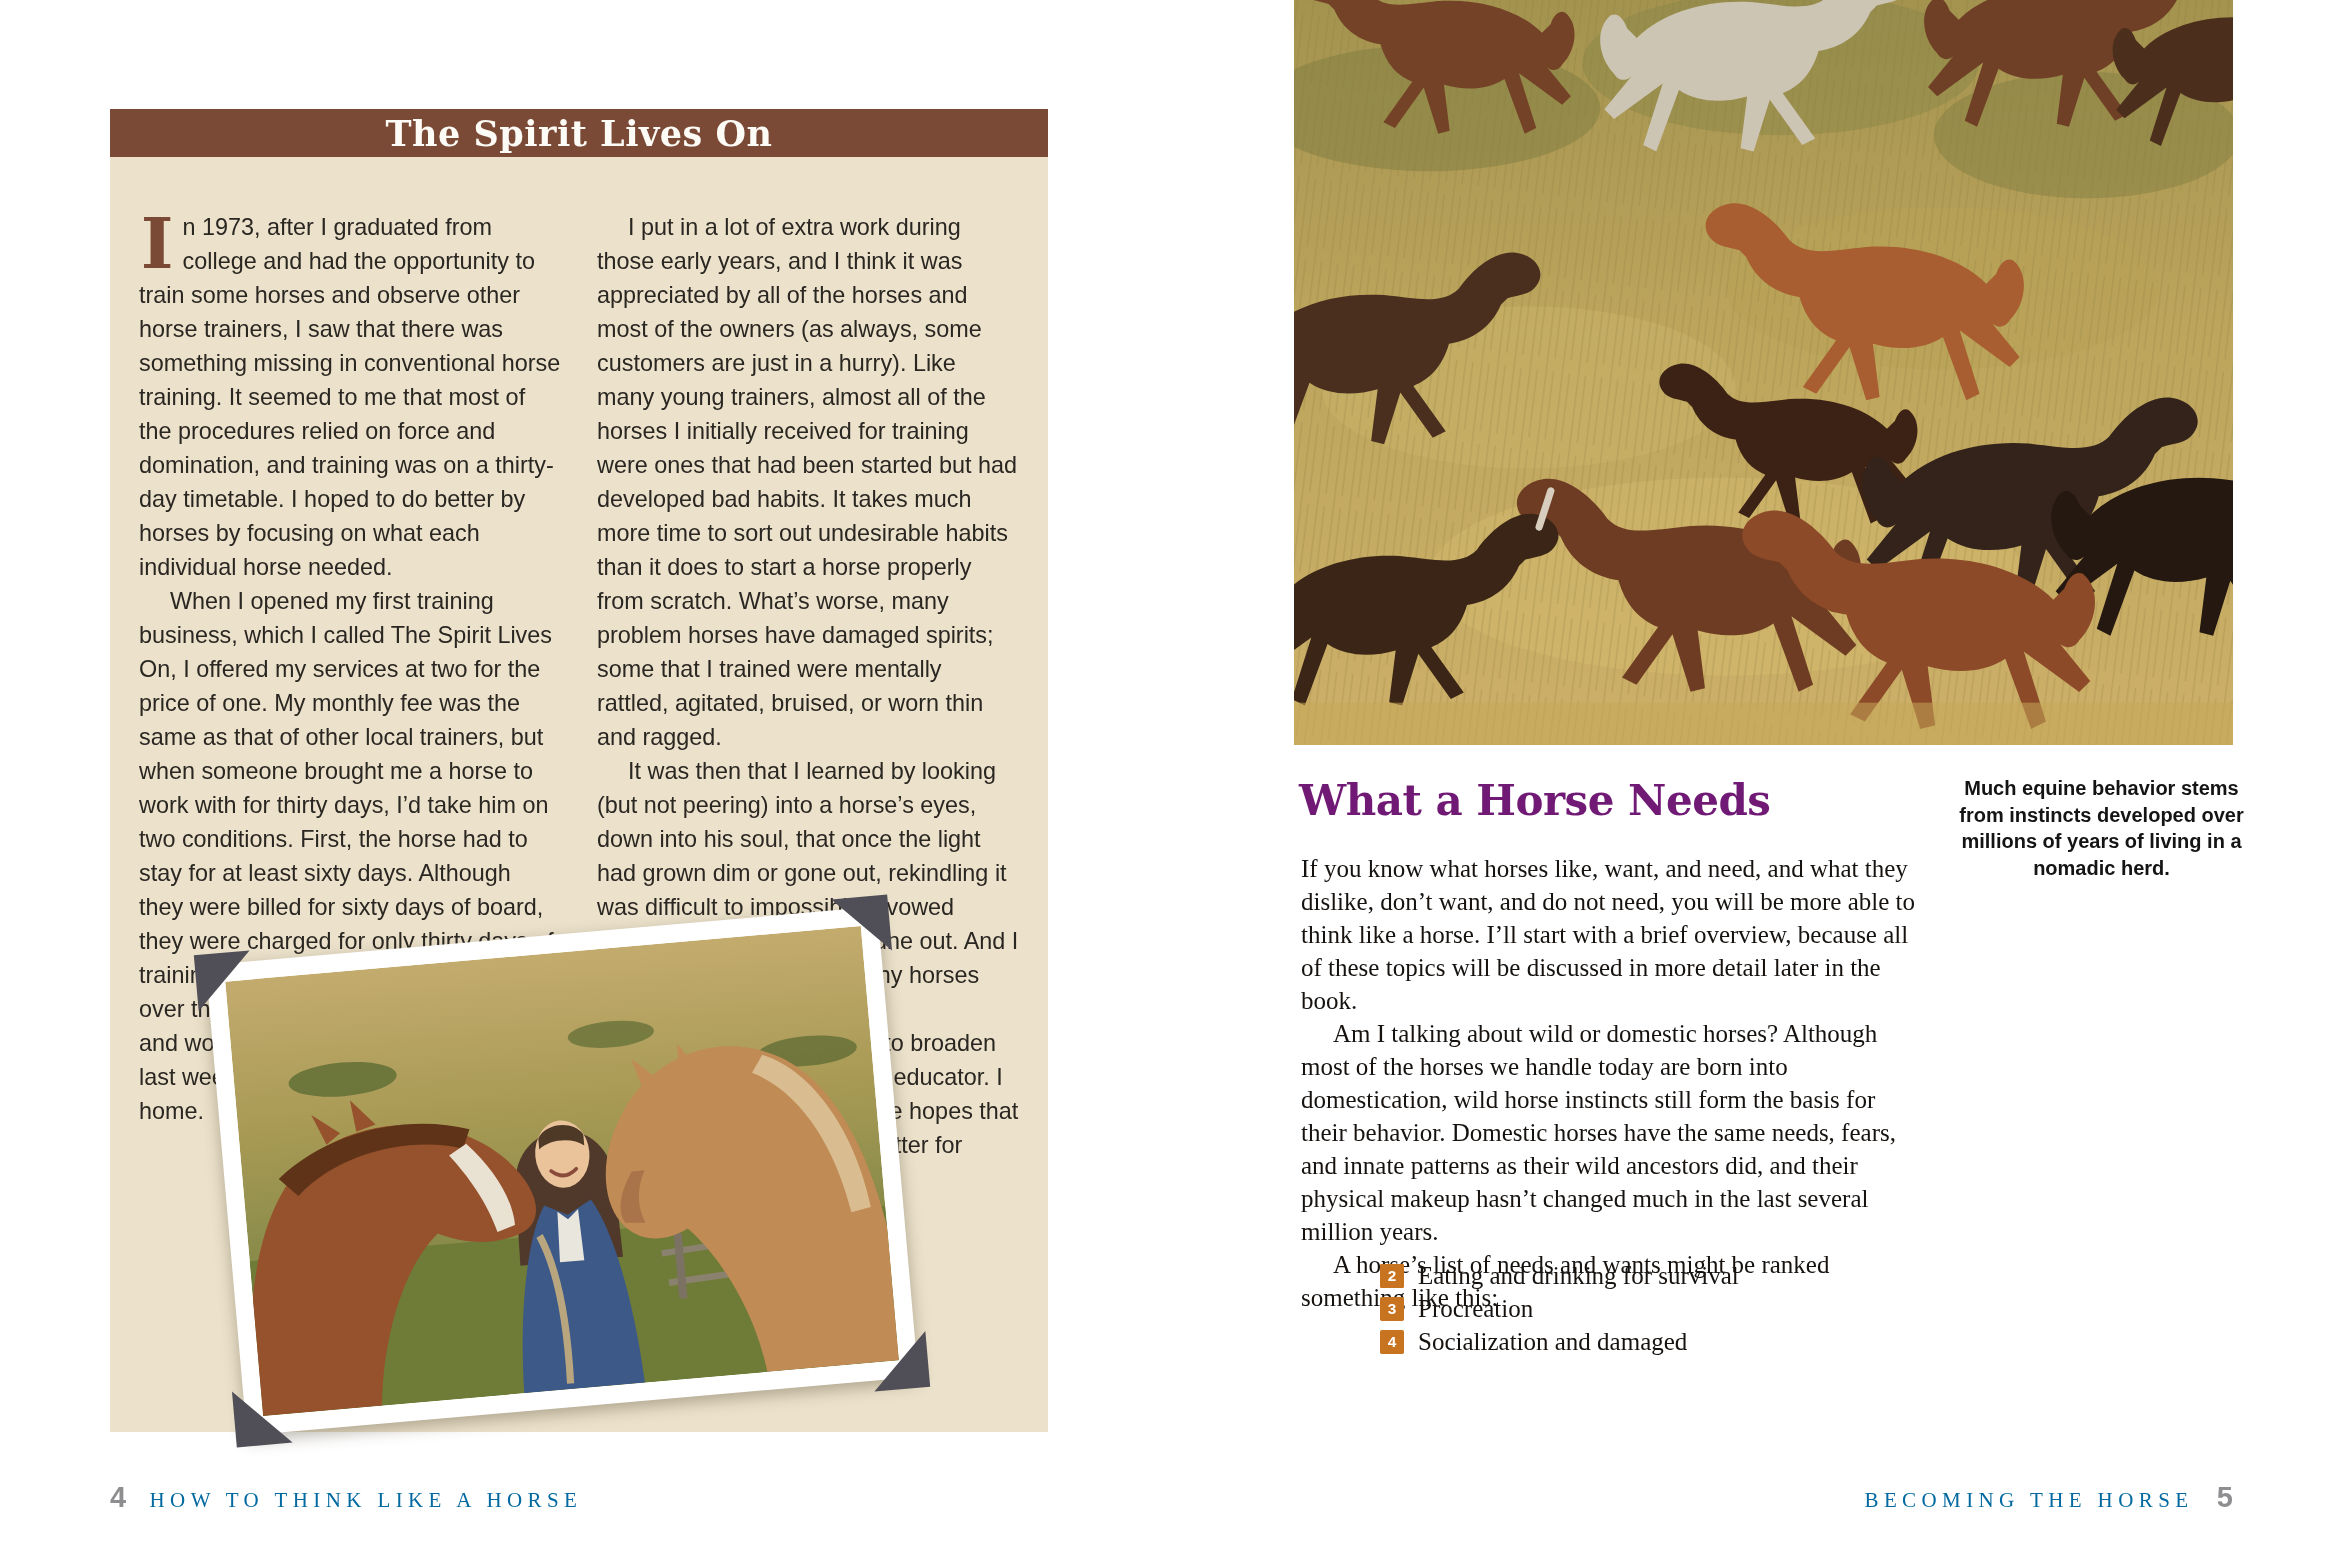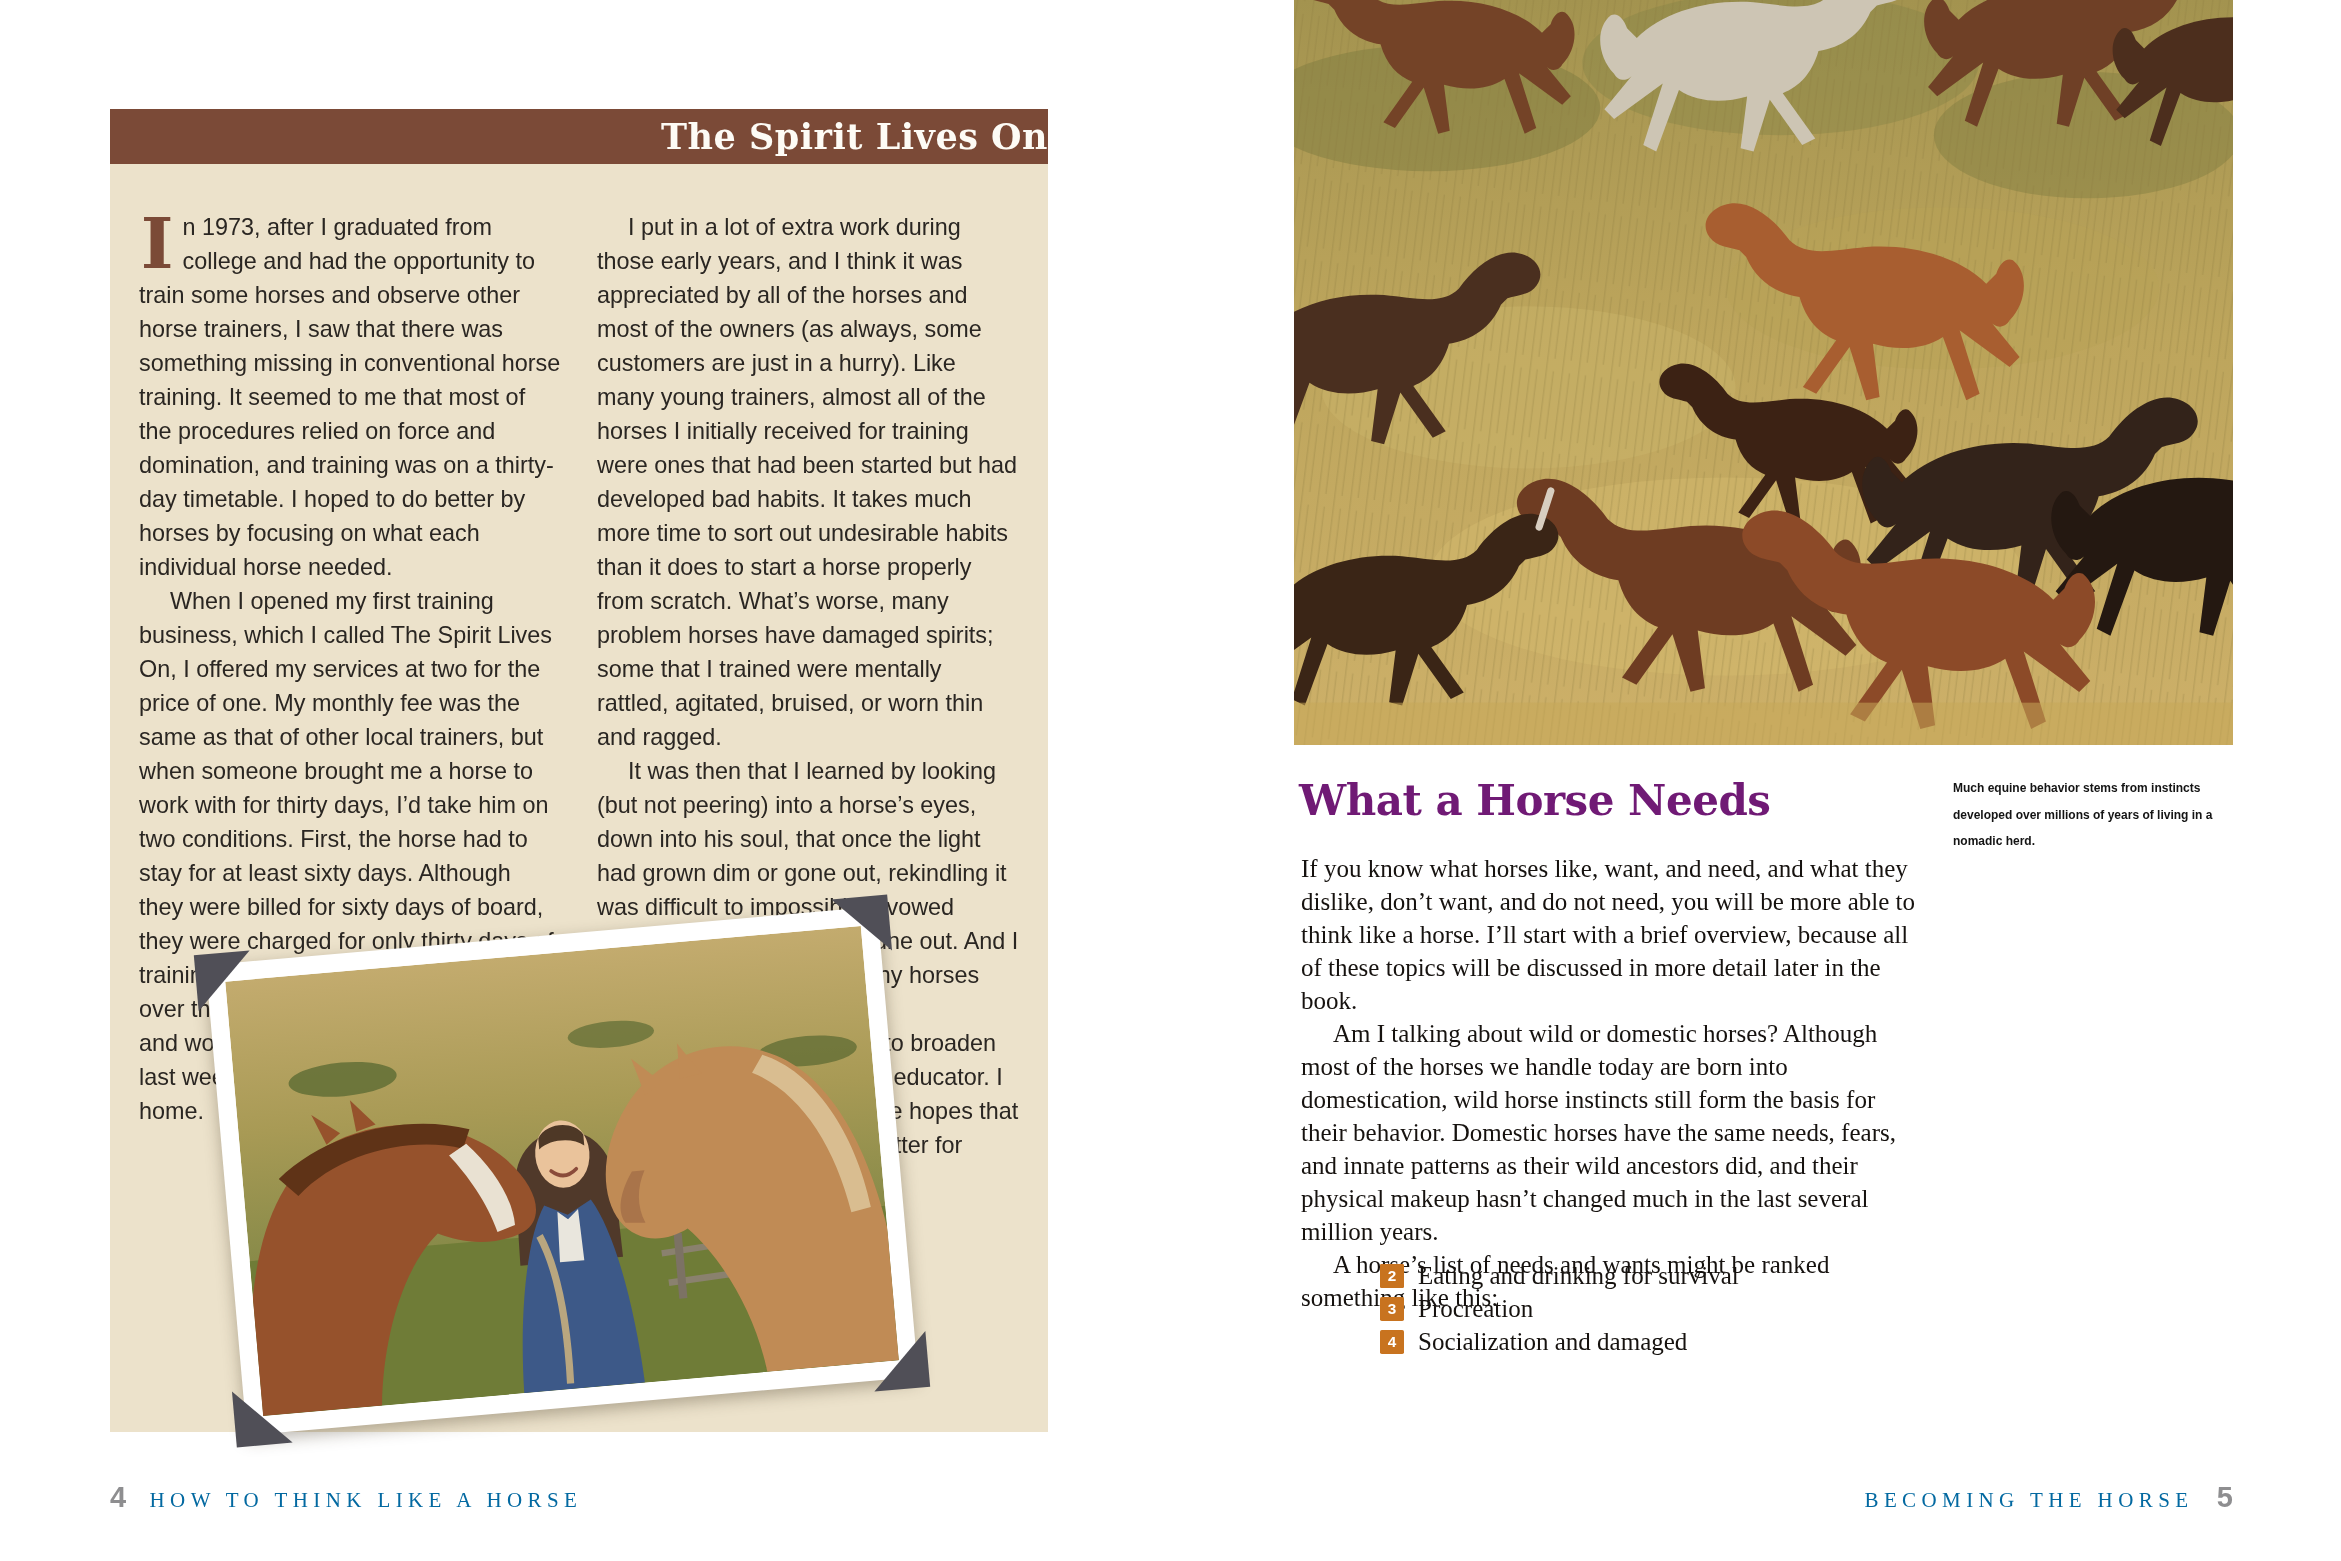--- a/index.html
+++ b/index.html
@@ -2,22 +2,22 @@
 <html style="font-size:14.4px"><head>
 <meta charset="utf-8">
 <style>
   html,body{margin:0;padding:0;background:#e9e9e9;}
   .spread{
     position:relative;width:2342px;height:1561px;background:#ffffff;overflow:hidden;
     font-family:"Liberation Sans",sans-serif;color:#2a2622;
   }
   
   .sidebar-box{position:absolute;left:110px;top:109px;width:938px;height:1323px;background:#ece2cb;}
-  .box-header{position:absolute;left:0;top:0;width:100%;height:55px;background:#7b4a37;
-    display:flex;align-items:center;justify-content:flex-end;}
+  .box-header{position:absolute;left:0;top:0;width:100%;height:48px;background:#7b4a37;
+    display:flex;align-items:center;justify-content:center;}
   .box-title{font-family:"DejaVu Serif",serif;font-weight:bold;font-size:35px;color:#fdfbf5;letter-spacing:0.5px;}
   .box-body{position:absolute;left:0;top:67px;width:100%;box-sizing:border-box;
     padding:34px 29px 0 29px;display:flex;gap:36px;}
   .box-col{flex:1;font-size:23.4px;line-height:34px;}
   .box-col p{margin:0;}
   .box-col p.ind{text-indent:31px;}
   .drop-cap{float:left;font-family:"DejaVu Serif",serif;font-weight:bold;font-size:70px;
     line-height:58px;color:#7b4a37;margin:5.4px 9px 0 1.8px;}
   
   .polaroid-wrap{position:absolute;left:225px;top:935px;width:674px;height:472px;
@@ -45,21 +45,21 @@
     font-family:"Liberation Serif",serif;font-size:25px;line-height:33px;color:#16120f;}
   .body-text p{margin:0;}
   .body-text p.ind{text-indent:32px;}
   .needs-list{position:absolute;left:1380px;top:1259px;width:504px;margin:0;padding:0;list-style:none;
     font-family:"Liberation Serif",serif;font-size:25px;line-height:33px;color:#16120f;}
   .needs-list li{position:relative;padding-left:38px;max-width:450px;}
   .num-badge{position:absolute;left:0;top:4.5px;width:24px;height:24px;background:#c8731f;border-radius:1.8px;
     display:flex;align-items:center;justify-content:center;
     font-family:"Liberation Sans",sans-serif;font-weight:bold;font-size:15.3px;color:#ffffff;}
   .photo-caption{position:absolute;left:1953px;top:775px;width:297px;
-    font-family:"Liberation Sans",sans-serif;font-weight:bold;font-size:12px;line-height:26.6px;color:#141414;}
+    font-family:"Liberation Sans",sans-serif;font-weight:bold;font-size:20px;line-height:26.6px;color:#141414;text-align:center;}
 </style>
 </head>
 <body>
 
 <div class="spread">
 
   <section>
 
     <div class="sidebar-box">
       <div class="box-header">

